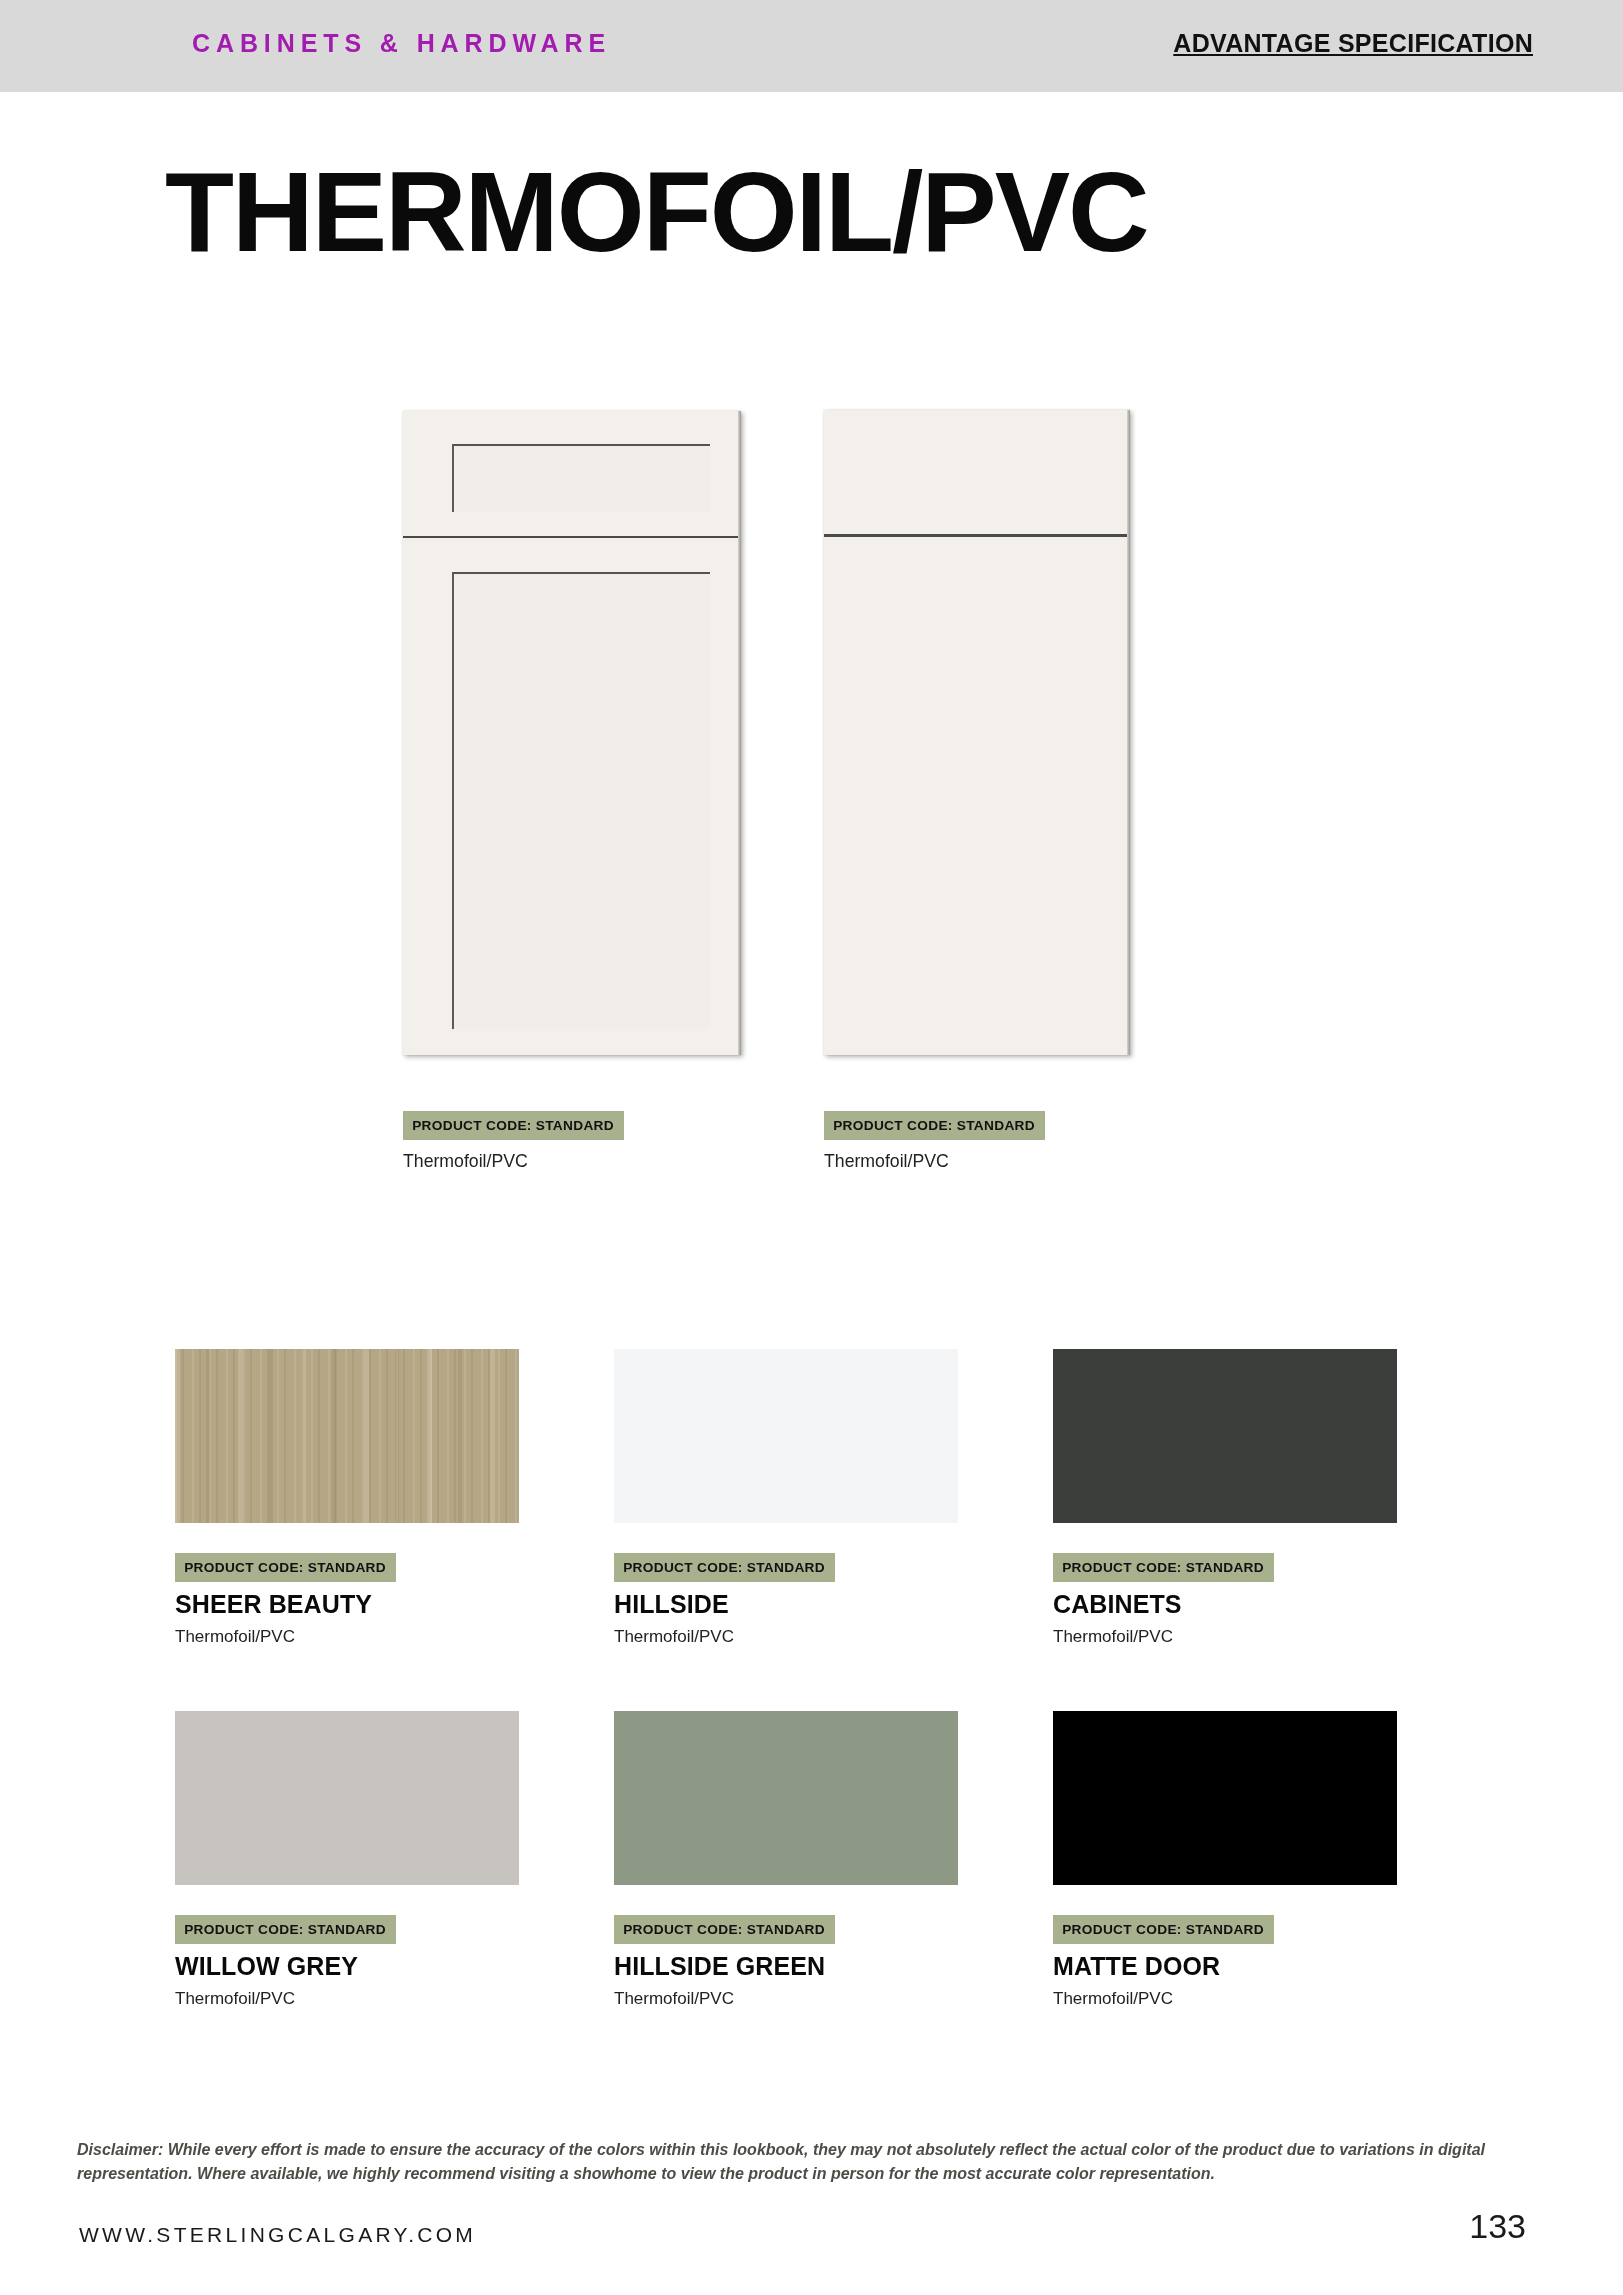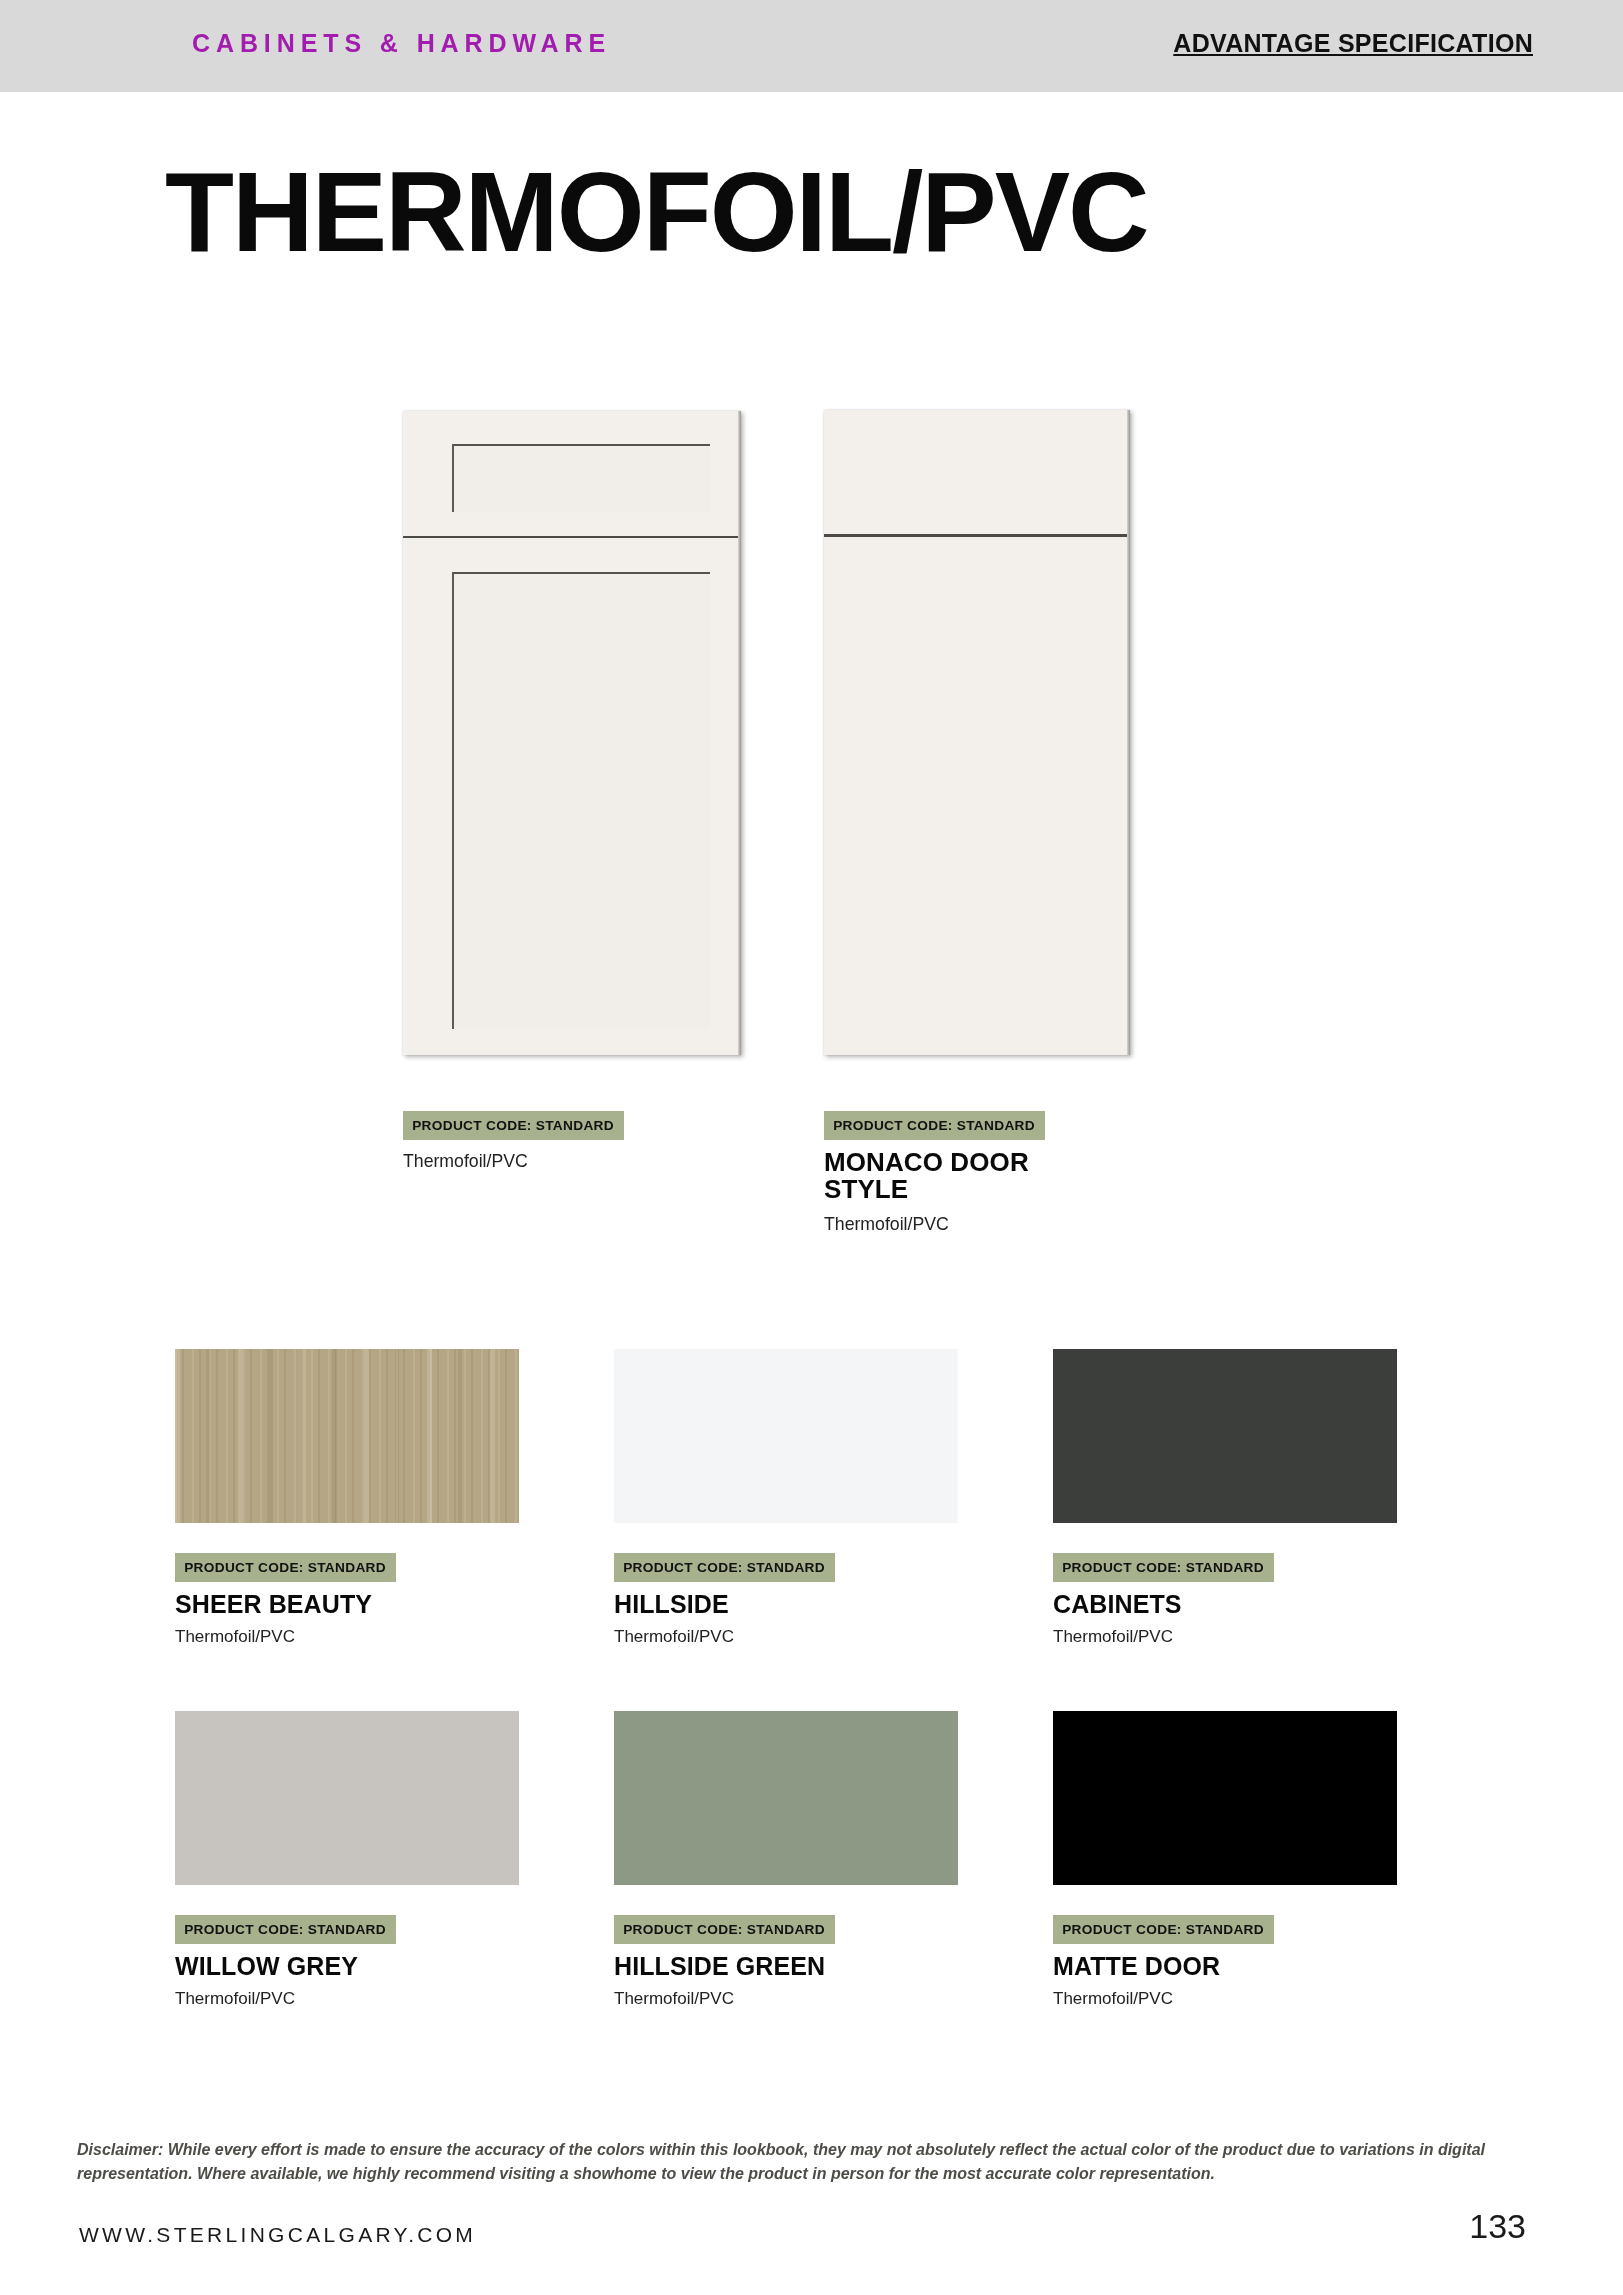--- a/index.html
+++ b/index.html
@@ -197,21 +197,20 @@
 
 </div>
 
 <div class="caption caption-shaker">
   <span class="badge" style="background-color: rgb(168, 177, 141);">PRODUCT CODE: STANDARD</span>
   <div class="cap-sub">Thermofoil/PVC</div>
 </div>
 
 <div class="caption caption-monaco">
   <span class="badge" style="background-color: rgb(168, 177, 141);">PRODUCT CODE: STANDARD</span>
-  <div class="cap-title">MONACO DOOR STYLE</div>
   <div class="cap-sub">Thermofoil/PVC</div>
 </div>
 
 <div class="swatch-cell col-1 row-1">
   <div class="swatch wood" style="background-color: rgb(181, 166, 133);"></div>
   <div class="swatch-caption">
     <span class="badge" style="background-color: rgb(168, 177, 141);">PRODUCT CODE: STANDARD</span>
     <div class="cap-title">SHEER BEAUTY</div>
     <div class="cap-sub">Thermofoil/PVC</div>
   </div>

